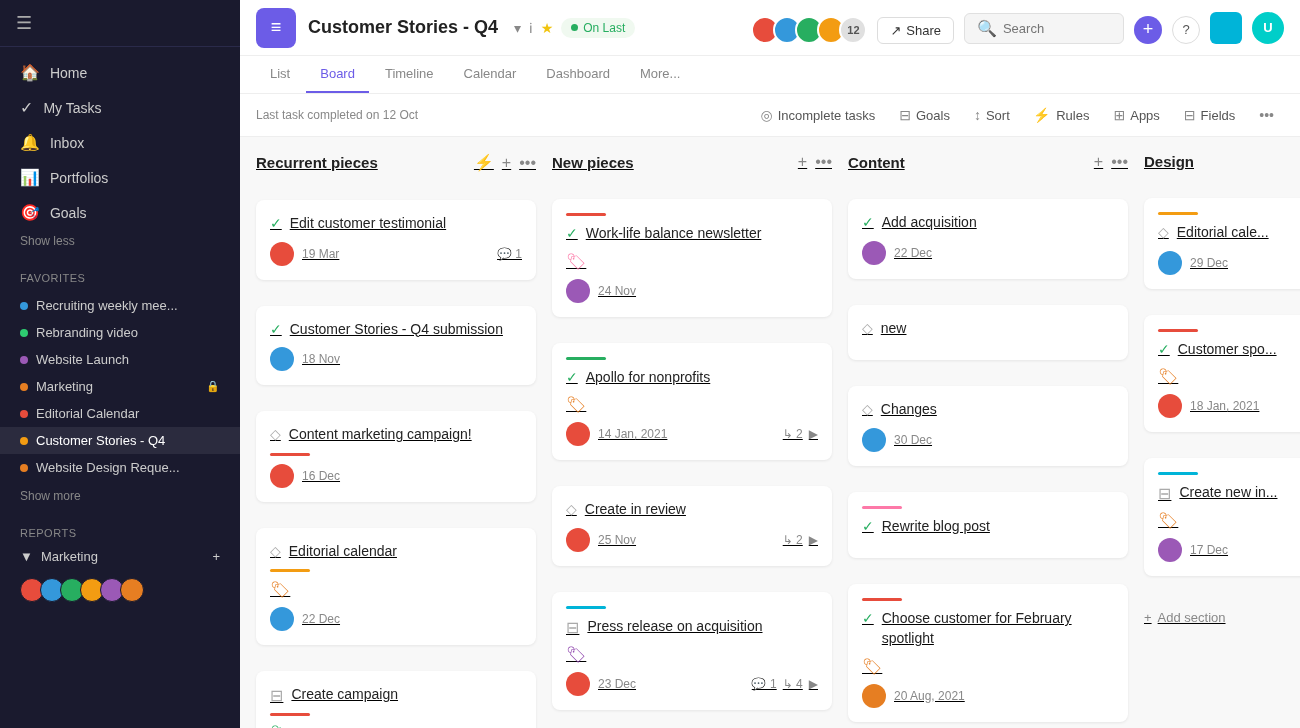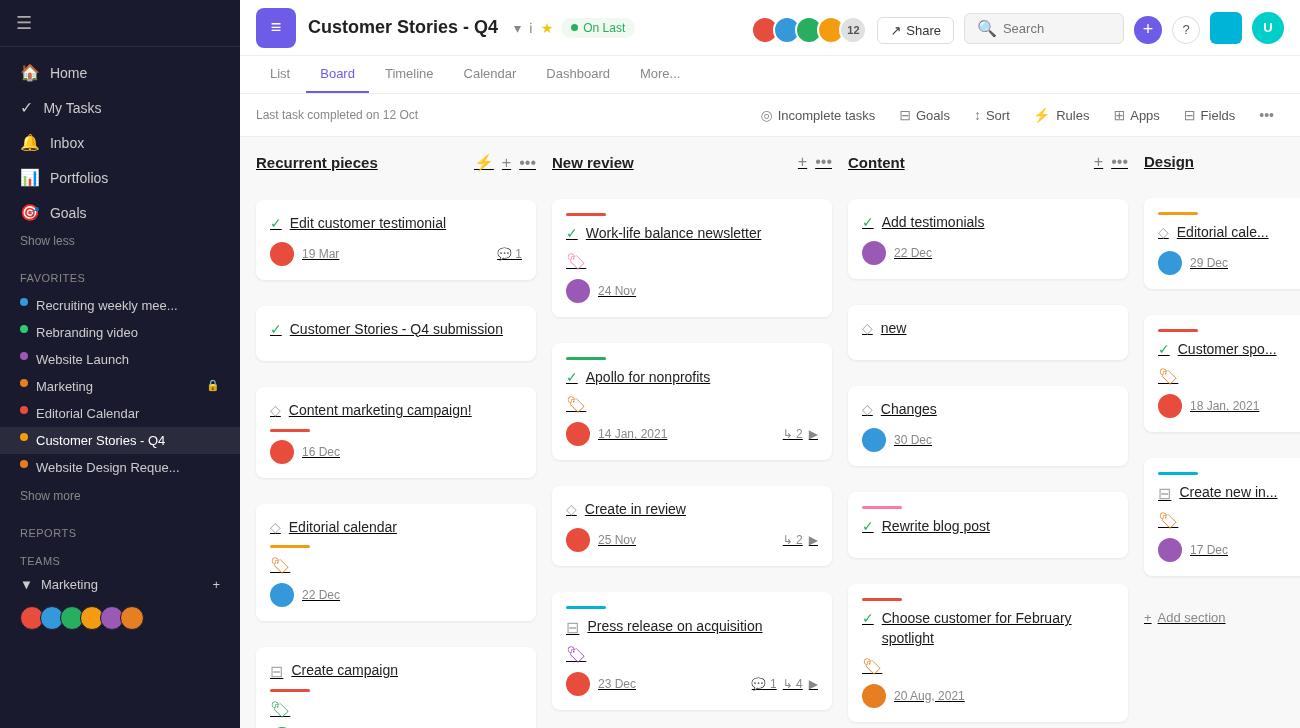--- a/index.html
+++ b/index.html
@@ -7,21 +7,21 @@
 
     
     .sidebar { width: 240px; background: #1a1a2e; color: #ccc; display: flex; flex-direction: column; height: 100%; flex-shrink: 0; }
     .sidebar-top { padding: 12px 16px; display: flex; align-items: center; justify-content: space-between; border-bottom: 1px solid #2a2a4a; }
     .sidebar-menu-icon { color: #aaa; font-size: 18px; cursor: pointer; }
     .sidebar-nav { padding: 8px 0; }
     .sidebar-item { display: flex; align-items: center; gap: 10px; padding: 8px 20px; cursor: pointer; font-size: 14px; color: #ccc; }
     .sidebar-item .icon { font-size: 16px; }
     .sidebar-section-label { padding: 12px 20px 4px; font-size: 11px; color: #888; text-transform: uppercase; letter-spacing: 0.5px; display: flex; align-items: center; justify-content: space-between; }
     .sidebar-favorites { padding: 4px 0; }
-    .sidebar-fav-item { display: flex; gap: 8px; padding: 6px 20px; font-size: 13px; color: #ccc; cursor: pointer; }
+    .sidebar-fav-item { display: flex; align-items: center; gap: 8px; padding: 6px 20px; font-size: 13px; color: #ccc; cursor: pointer; }
     .dot { width: 8px; height: 8px; border-radius: 50%; flex-shrink: 0; }
     .show-toggle { font-size: 12px; color: #888; padding: 4px 20px; cursor: pointer; }
     .team-avatars { display: flex; gap: -4px; padding: 8px 20px; }
     .team-avatar { width: 24px; height: 24px; border-radius: 50%; border: 1px solid #1a1a2e; margin-right: -4px; font-size: 10px; display: flex; align-items: center; justify-content: center; }
 
     
     .main { flex: 1; display: flex; flex-direction: column; overflow: hidden; background: #fff; }
 
     
     .header { display: flex; align-items: center; padding: 0 16px; height: 56px; border-bottom: 1px solid #eee; background: #fff; gap: 12px; }
@@ -161,23 +161,20 @@
       <span class="dot" style="background:#e67e22"></span>
       <span>Website Design Reque...</span>
     </div>
   </div>
   <div class="show-toggle">Show more</div>
 
   <div style="margin-top:8px">
     <div class="sidebar-section-label">
       <span>Reports</span>
     </div>
-    <div class="sidebar-section-label">
-      <span>Teams</span>
-    </div>
     <div class="sidebar-fav-item">
       <span>▼</span>
       <span>Marketing</span>
       <span style="margin-left:auto">+</span>
     </div>
     <div class="team-avatars">
       <div class="team-avatar" style="background:#e74c3c"></div>
       <div class="team-avatar" style="background:#3498db"></div>
       <div class="team-avatar" style="background:#27ae60"></div>
       <div class="team-avatar" style="background:#f39c12"></div>
@@ -290,20 +287,24 @@
             <span>💬 1</span>
           </div>
         </div>
       </div>
 
       <div class="card">
         <div class="card-top">
           <span class="card-check done">✓</span>
           <span class="card-title">Customer Stories - Q4 submission</span>
         </div>
+        <div class="card-footer">
+          <div class="card-avatar" style="background:#3498db"></div>
+          <span class="card-date">18 Nov</span>
+        </div>
       </div>
 
       <div class="card">
         <div class="card-top">
           <span class="card-diamond">◇</span>
           <span class="card-title">Content marketing campaign!</span>
         </div>
         <div class="card-bar bar-red"></div>
         <div class="card-footer">
           <div class="card-avatar" style="background:#e74c3c"></div>
@@ -341,21 +342,21 @@
       </div>
 
       <div class="add-task">
         <span>+</span>
         <span>+ Add task</span>
       </div>
     </div>
 
     <div class="column">
       <div class="column-header">
-        <span class="column-title">New review</span>
+        <span class="column-title">New pieces</span>
         <span class="col-icon">+</span>
         <span class="col-icon">•••</span>
       </div>
 
       <div class="card">
         <div class="card-bar bar-red"></div>
         <div class="card-top">
           <span class="card-check done">✓</span>
           <span class="card-title">Work-life balance newsletter</span>
         </div>
@@ -431,21 +432,21 @@
     <div class="column">
       <div class="column-header">
         <span class="column-title">Content</span>
         <span class="col-icon">+</span>
         <span class="col-icon">•••</span>
       </div>
 
       <div class="card">
         <div class="card-top">
           <span class="card-check done">✓</span>
-          <span class="card-title">Add testimonials</span>
+          <span class="card-title">Add acquisition</span>
         </div>
         <div class="card-footer">
           <div class="card-avatar" style="background:#9b59b6"></div>
           <span class="card-date">22 Dec</span>
         </div>
       </div>
 
       <div class="card">
         <div class="card-top">
           <span class="card-diamond">◇</span>

